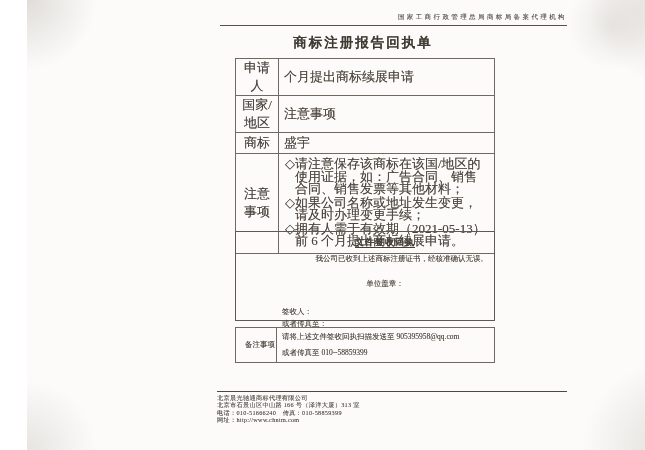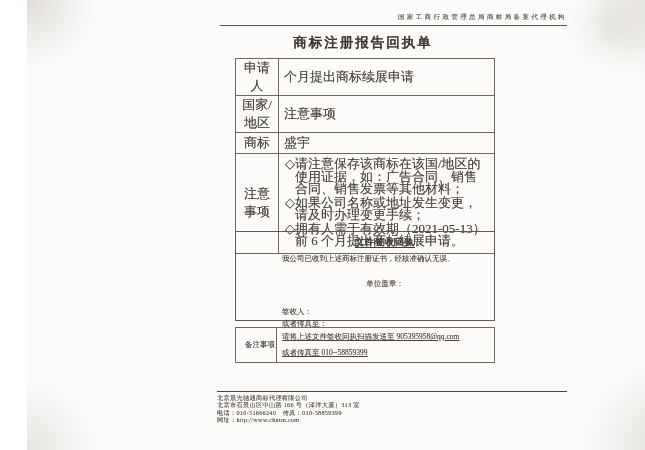--- a/index.html
+++ b/index.html
@@ -56,31 +56,31 @@
 
   .receipt-box{
     position:absolute;top:231px;left:208px;width:260px;height:90px;
     border:1px solid #5f5953;box-sizing:border-box;font-size:7.5px;padding-left:40px;
   }
   .receipt-title{
     margin-top:4px;text-align:center;font-size:9px;font-weight:bold;
     letter-spacing:1px;text-decoration:underline;text-underline-offset:1.5px;
     color:#443f38;
   }
-  .receipt-statement{margin:5px 6px 0 6px;line-height:10px;}
+  .receipt-statement{margin:5px 6px 0 6px;line-height:10px;text-align:right;}
   .receipt-stamp{margin:15px 6px 0 6px;text-align:center;}
   .receipt-signer{margin:18px 6px 0 6px;}
   .receipt-date{margin:2px 6px 0 6px;}
 
   .remarks-table{
     position:absolute;top:327px;left:208px;width:260px;font-size:7.5px;
   }
   .remarks-table td{border:1px solid #6f6962;}
   .remarks-table td.lbl{width:38px;text-align:right;color:#46413b;}
-  .remarks-table td.val{padding:4px 5px;text-decoration:underline;}
+  .remarks-table td.val{padding:4px 5px;}
   .remarks-line2{margin-top:6px;}
 
   .footer-rule{
     position:absolute;top:391px;left:190px;width:350px;height:1px;
     background:#4d4841;text-shadow:none;
   }
   .footer{
     position:absolute;top:394px;left:190px;
     font-size:6.2px;line-height:7.3px;color:#55504a;letter-spacing:.3px;
   }

